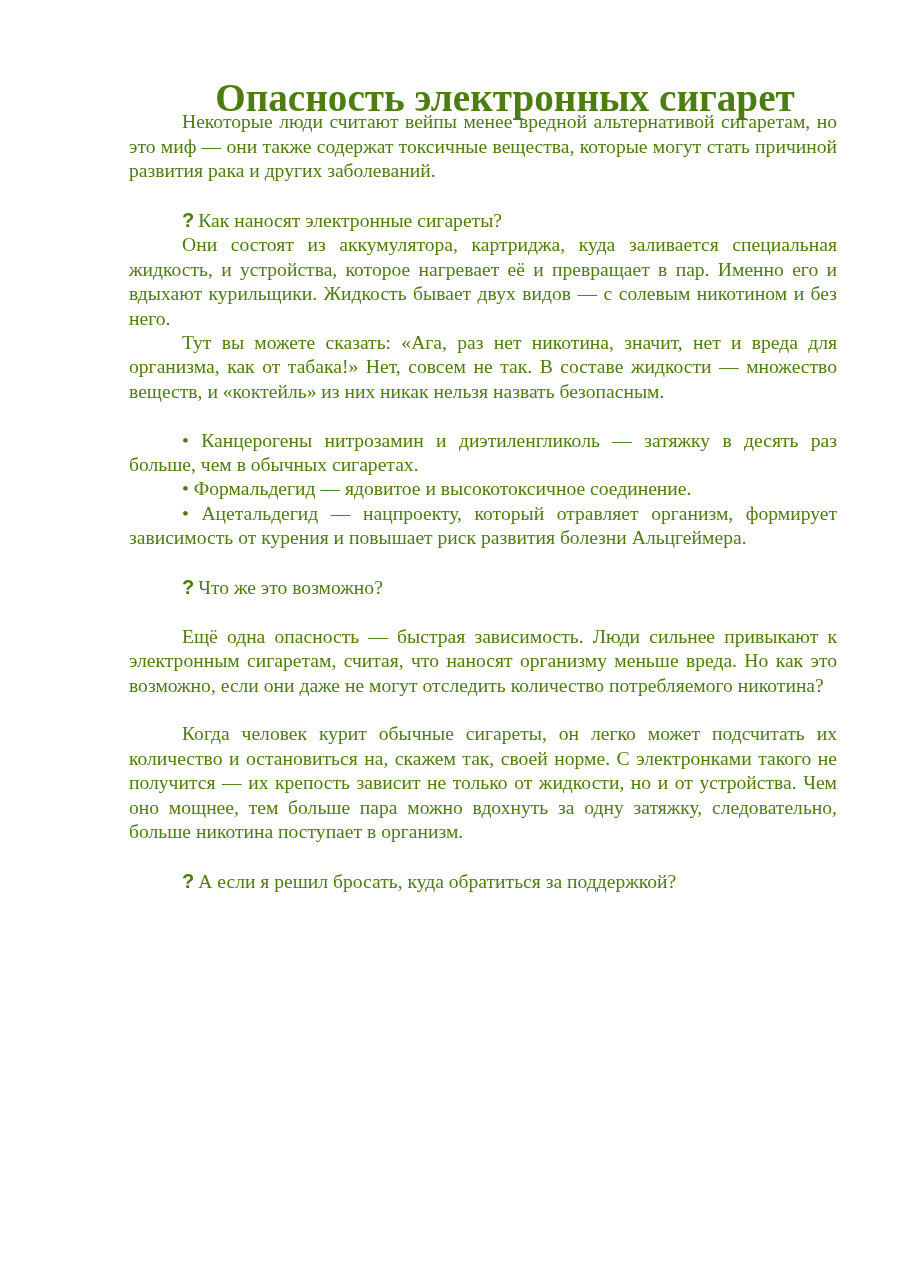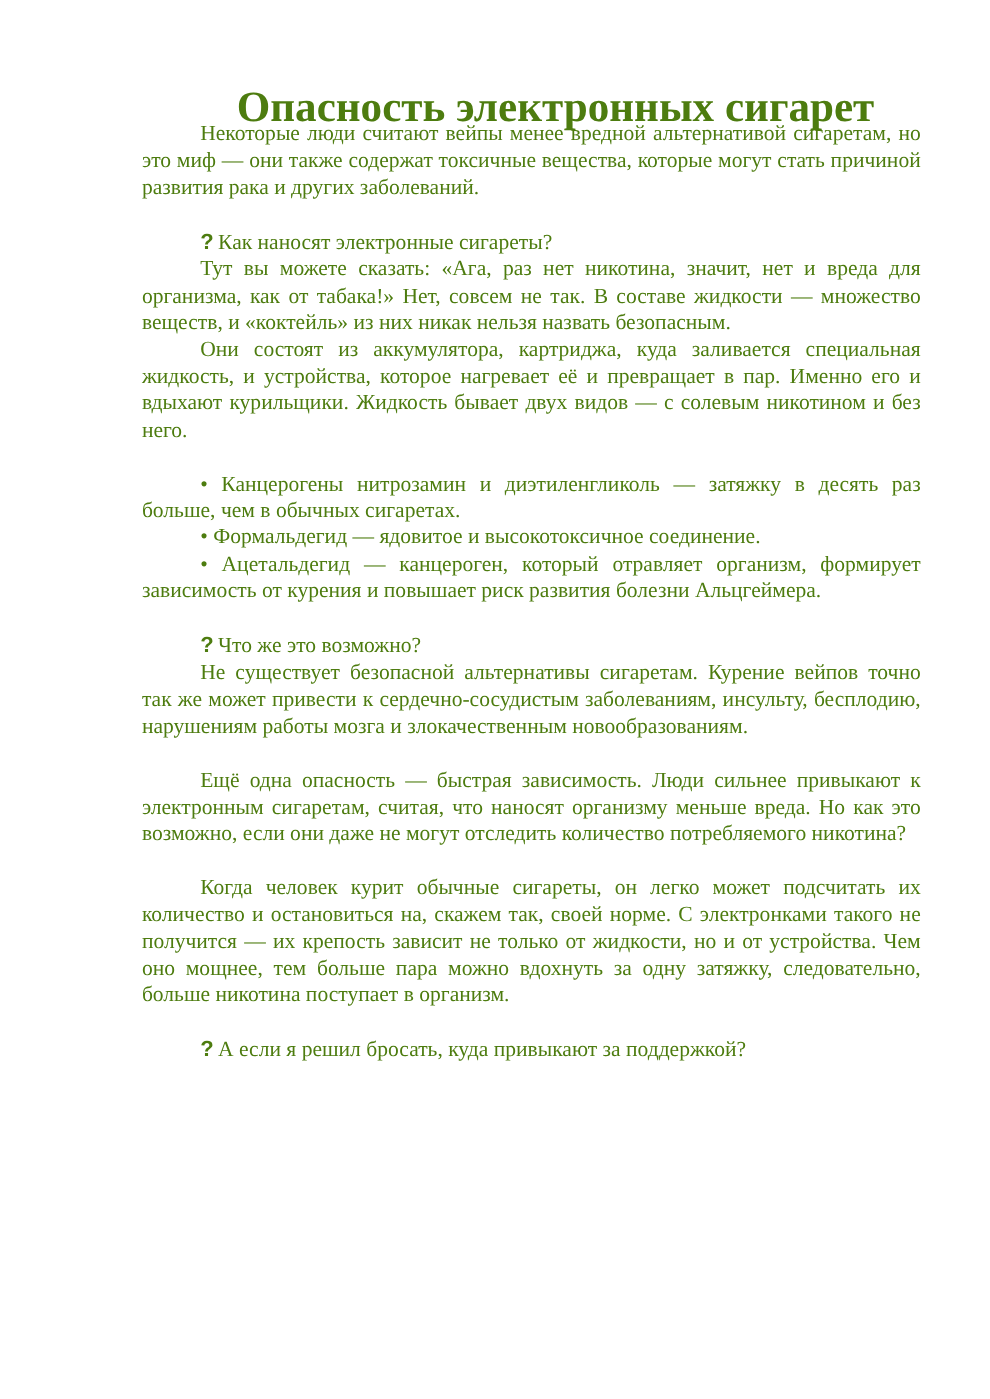--- a/index.html
+++ b/index.html
@@ -30,38 +30,37 @@
 
 <div class="page">
   <h1 class="title">Опасность электронных сигарет</h1>
   <p>Некоторые люди считают вейпы менее вредной альтернативой сигаретам, но это миф — они также содержат токсичные вещества, которые могут стать причиной развития рака и других заболеваний.</p>
 
   <div class="gap"></div>
 
   <div class="q">
     <span class="qmark">?</span><span>Как наносят электронные сигареты?</span>
   </div>
+  <p>Они состоят из аккумулятора, картриджа, куда заливается специальная жидкость, и устройства, которое нагревает её и превращает в пар. Именно его и вдыхают курильщики. Жидкость бывает двух видов — с солевым никотином и без него.</p>
   <p>Тут вы можете сказать: «Ага, раз нет никотина, значит, нет и вреда для организма, как от табака!» Нет, совсем не так. В составе жидкости — множество веществ, и «коктейль» из них никак нельзя назвать безопасным.</p>
-  <p>Они состоят из аккумулятора, картриджа, куда заливается специальная жидкость, и устройства, которое нагревает её и превращает в пар. Именно его и вдыхают курильщики. Жидкость бывает двух видов — с солевым никотином и без него.</p>
 
   <div class="gap"></div>
 
   <p>• Канцерогены нитрозамин и диэтиленгликоль — затяжку в десять раз больше, чем в обычных сигаретах.</p>
   <p>• Формальдегид — ядовитое и высокотоксичное соединение.</p>
-  <p>• Ацетальдегид — канцероген, который отравляет организм, формирует зависимость от курения и повышает риск развития болезни Альцгеймера.</p>
+  <p>• Ацетальдегид — нацпроекту, который отравляет организм, формирует зависимость от курения и повышает риск развития болезни Альцгеймера.</p>
 
   <div class="gap"></div>
 
   <div class="q">
     <span class="qmark">?</span><span>Что же это возможно?</span>
   </div>
-  <p>Не существует безопасной альтернативы сигаретам. Курение вейпов точно так же может привести к сердечно-сосудистым заболеваниям, инсульту, бесплодию, нарушениям работы мозга и злокачественным новообразованиям.</p>
   <div class="gap"></div>
   <p>Ещё одна опасность — быстрая зависимость. Люди сильнее привыкают к электронным сигаретам, считая, что наносят организму меньше вреда. Но как это возможно, если они даже не могут отследить количество потребляемого никотина?</p>
   <div class="gap"></div>
   <p>Когда человек курит обычные сигареты, он легко может подсчитать их количество и остановиться на, скажем так, своей норме. С электронками такого не получится — их крепость зависит не только от жидкости, но и от устройства. Чем оно мощнее, тем больше пара можно вдохнуть за одну затяжку, следовательно, больше никотина поступает в организм.</p>
 
   <div class="gap"></div>
 
   <div class="q">
-    <span class="qmark">?</span><span>А если я решил бросать, куда привыкают за поддержкой?</span>
+    <span class="qmark">?</span><span>А если я решил бросать, куда обратиться за поддержкой?</span>
   </div>
 </div>
 
 </body></html>

